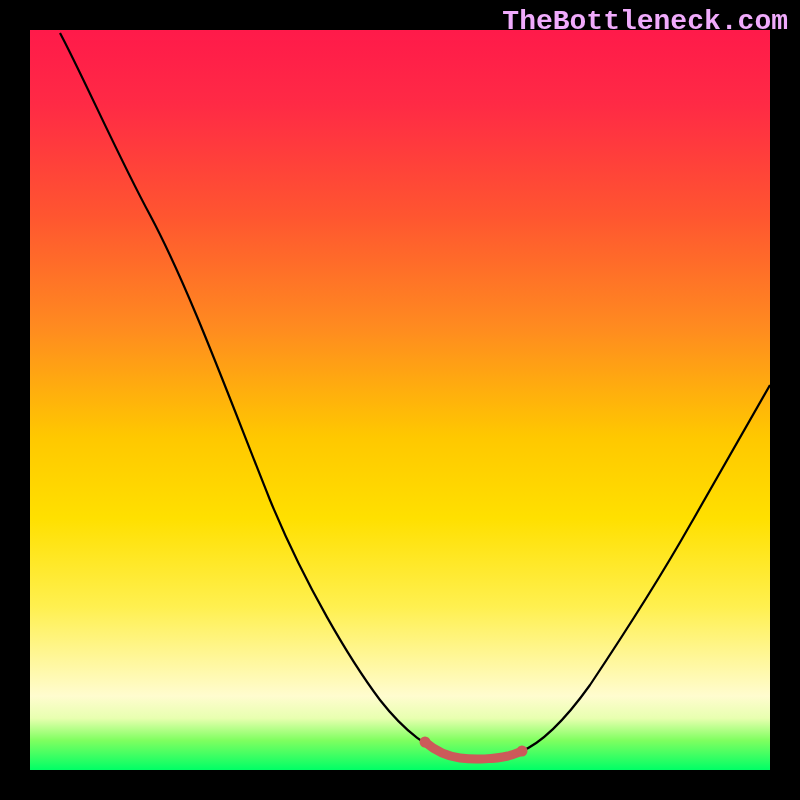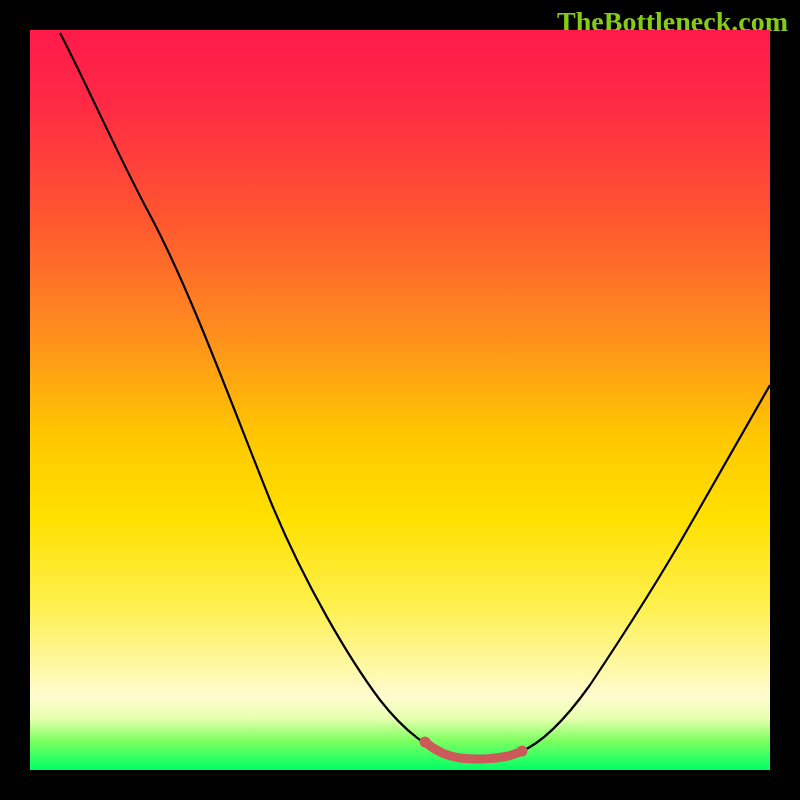--- a/index.html
+++ b/index.html
@@ -27,24 +27,24 @@
       #fffccf 90%,
       #e8ffb0 93%,
       #7fff60 96%,
       #00ff66 100%
     );
   }
   .watermark {
     position: absolute;
     top: 6px;
     right: 12px;
-    font-family: Liberation Serif, serif;
+    font-family: Liberation Mono, monospace;
     font-size: 28px;
     font-weight: bold;
-    color: #84cc16;
+    color: #f0abfc;
     letter-spacing: 0px;
   }
   svg.curve {
     position: absolute;
     left: 0;
     top: 0;
     width: 740px;
     height: 740px;
   }
 </style>

